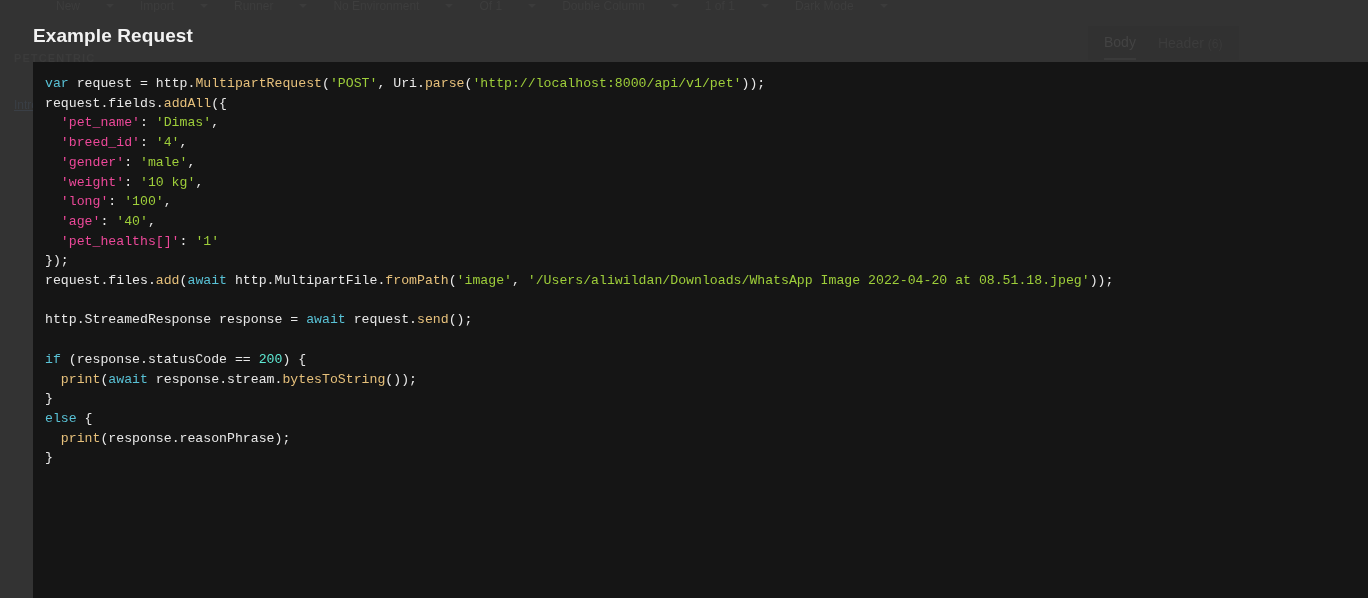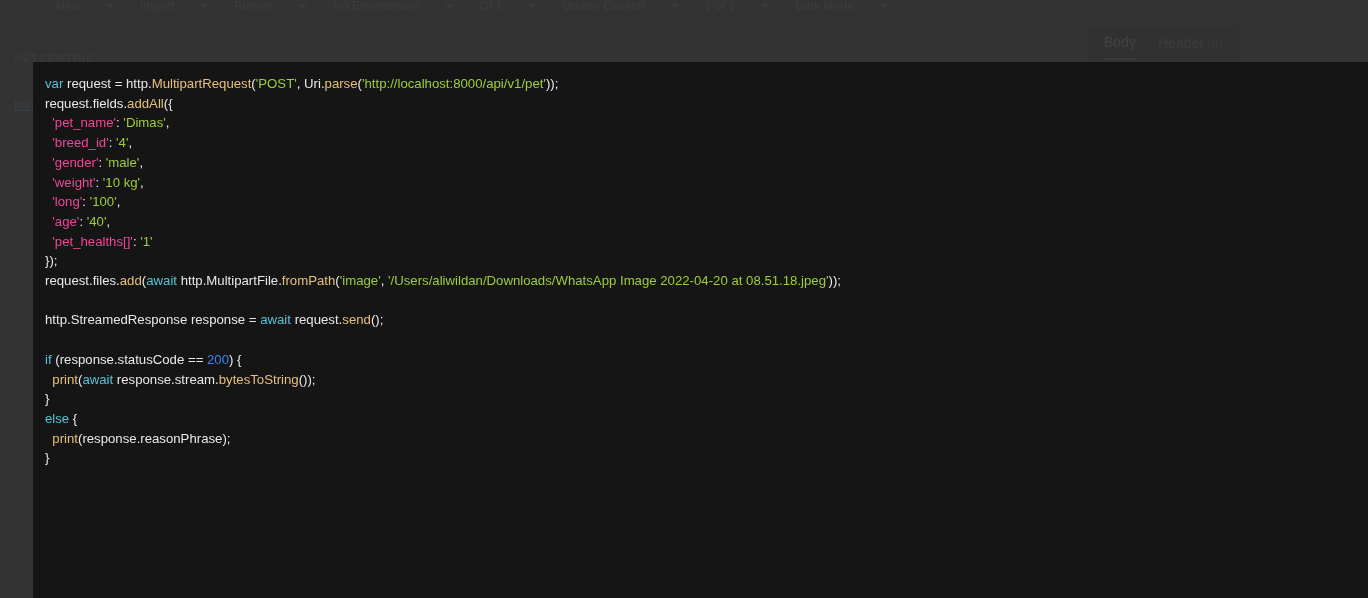--- a/index.html
+++ b/index.html
@@ -100,35 +100,35 @@
     position: absolute;
     top: 62px;
     left: 33px;
     right: 0;
     bottom: 0;
     background: #151515;
     overflow: hidden;
   }
   .code-inner {
     padding: 12px 0 0 12px;
-    font-family: Liberation Sans, sans-serif;
+    font-family: Liberation Mono, monospace;
     font-size: 13.2px;
     line-height: 19.7px;
     color: #e8e8e8;
     white-space: pre;
     tab-size: 2;
   }
   .code-line { white-space: pre; min-height: 19.7px; }
 
   
   .tok-kw   { color: #59C2D6; }            
   .tok-fn   { color: #E6C07B; }            
   .tok-str  { color: #9ECE3A; }            
   .tok-key  { color: #ec4899; }            
-  .tok-num  { color: #3b82f6; }            
+  .tok-num  { color: #5eead4; }            
   .tok-pn   { color: #e8e8e8; }            
 </style>
 </head>
 <body>
 
 <div class="app-backdrop">
 
   <div class="topbar">
       <span class="topbar-item">New</span>
       <span class="topbar-caret"></span>
@@ -156,18 +156,19 @@
   <div class="ghost-tabs">
       <div class="ghost-tab active">
         <span>Body</span>
       </div>
       <div class="ghost-tab"><span>Header</span><span class="ghost-badge">(6)</span></div>
     </div>
 </div>
 
 <div class="panel">
 
+  <div class="panel-title">Example Request</div>
 
   <div class="code-block">
     <div class="code-inner"><div class="code-line"><span class="tok-kw">var</span><span class="tok-pn"> request = http.</span><span class="tok-fn">MultipartRequest</span><span class="tok-pn">(</span><span class="tok-str">'POST'</span><span class="tok-pn">, Uri.</span><span class="tok-fn">parse</span><span class="tok-pn">(</span><span class="tok-str">'http://localhost:8000/api/v1/pet'</span><span class="tok-pn">));</span></div><div class="code-line"><span class="tok-pn">request.fields.</span><span class="tok-fn">addAll</span><span class="tok-pn">({</span></div><div class="code-line"><span class="tok-pn">  </span><span class="tok-key">'pet_name'</span><span class="tok-pn">: </span><span class="tok-str">'Dimas'</span><span class="tok-pn">,</span></div><div class="code-line"><span class="tok-pn">  </span><span class="tok-key">'breed_id'</span><span class="tok-pn">: </span><span class="tok-str">'4'</span><span class="tok-pn">,</span></div><div class="code-line"><span class="tok-pn">  </span><span class="tok-key">'gender'</span><span class="tok-pn">: </span><span class="tok-str">'male'</span><span class="tok-pn">,</span></div><div class="code-line"><span class="tok-pn">  </span><span class="tok-key">'weight'</span><span class="tok-pn">: </span><span class="tok-str">'10 kg'</span><span class="tok-pn">,</span></div><div class="code-line"><span class="tok-pn">  </span><span class="tok-key">'long'</span><span class="tok-pn">: </span><span class="tok-str">'100'</span><span class="tok-pn">,</span></div><div class="code-line"><span class="tok-pn">  </span><span class="tok-key">'age'</span><span class="tok-pn">: </span><span class="tok-str">'40'</span><span class="tok-pn">,</span></div><div class="code-line"><span class="tok-pn">  </span><span class="tok-key">'pet_healths[]'</span><span class="tok-pn">: </span><span class="tok-str">'1'</span></div><div class="code-line"><span class="tok-pn">});</span></div><div class="code-line"><span class="tok-pn">request.files.</span><span class="tok-fn">add</span><span class="tok-pn">(</span><span class="tok-kw">await</span><span class="tok-pn"> http.MultipartFile.</span><span class="tok-fn">fromPath</span><span class="tok-pn">(</span><span class="tok-str">'image'</span><span class="tok-pn">, </span><span class="tok-str">'/Users/aliwildan/Downloads/WhatsApp Image 2022-04-20 at 08.51.18.jpeg'</span><span class="tok-pn">));</span></div><div class="code-line">&nbsp;</div><div class="code-line"><span class="tok-pn">http.StreamedResponse response = </span><span class="tok-kw">await</span><span class="tok-pn"> request.</span><span class="tok-fn">send</span><span class="tok-pn">();</span></div><div class="code-line">&nbsp;</div><div class="code-line"><span class="tok-kw">if</span><span class="tok-pn"> (response.statusCode == </span><span class="tok-num">200</span><span class="tok-pn">) {</span></div><div class="code-line"><span class="tok-pn">  </span><span class="tok-fn">print</span><span class="tok-pn">(</span><span class="tok-kw">await</span><span class="tok-pn"> response.stream.</span><span class="tok-fn">bytesToString</span><span class="tok-pn">());</span></div><div class="code-line"><span class="tok-pn">}</span></div><div class="code-line"><span class="tok-kw">else</span><span class="tok-pn"> {</span></div><div class="code-line"><span class="tok-pn">  </span><span class="tok-fn">print</span><span class="tok-pn">(response.reasonPhrase);</span></div><div class="code-line"><span class="tok-pn">}</span></div></div>
   </div>
 
 </div>
 
 </body></html>

